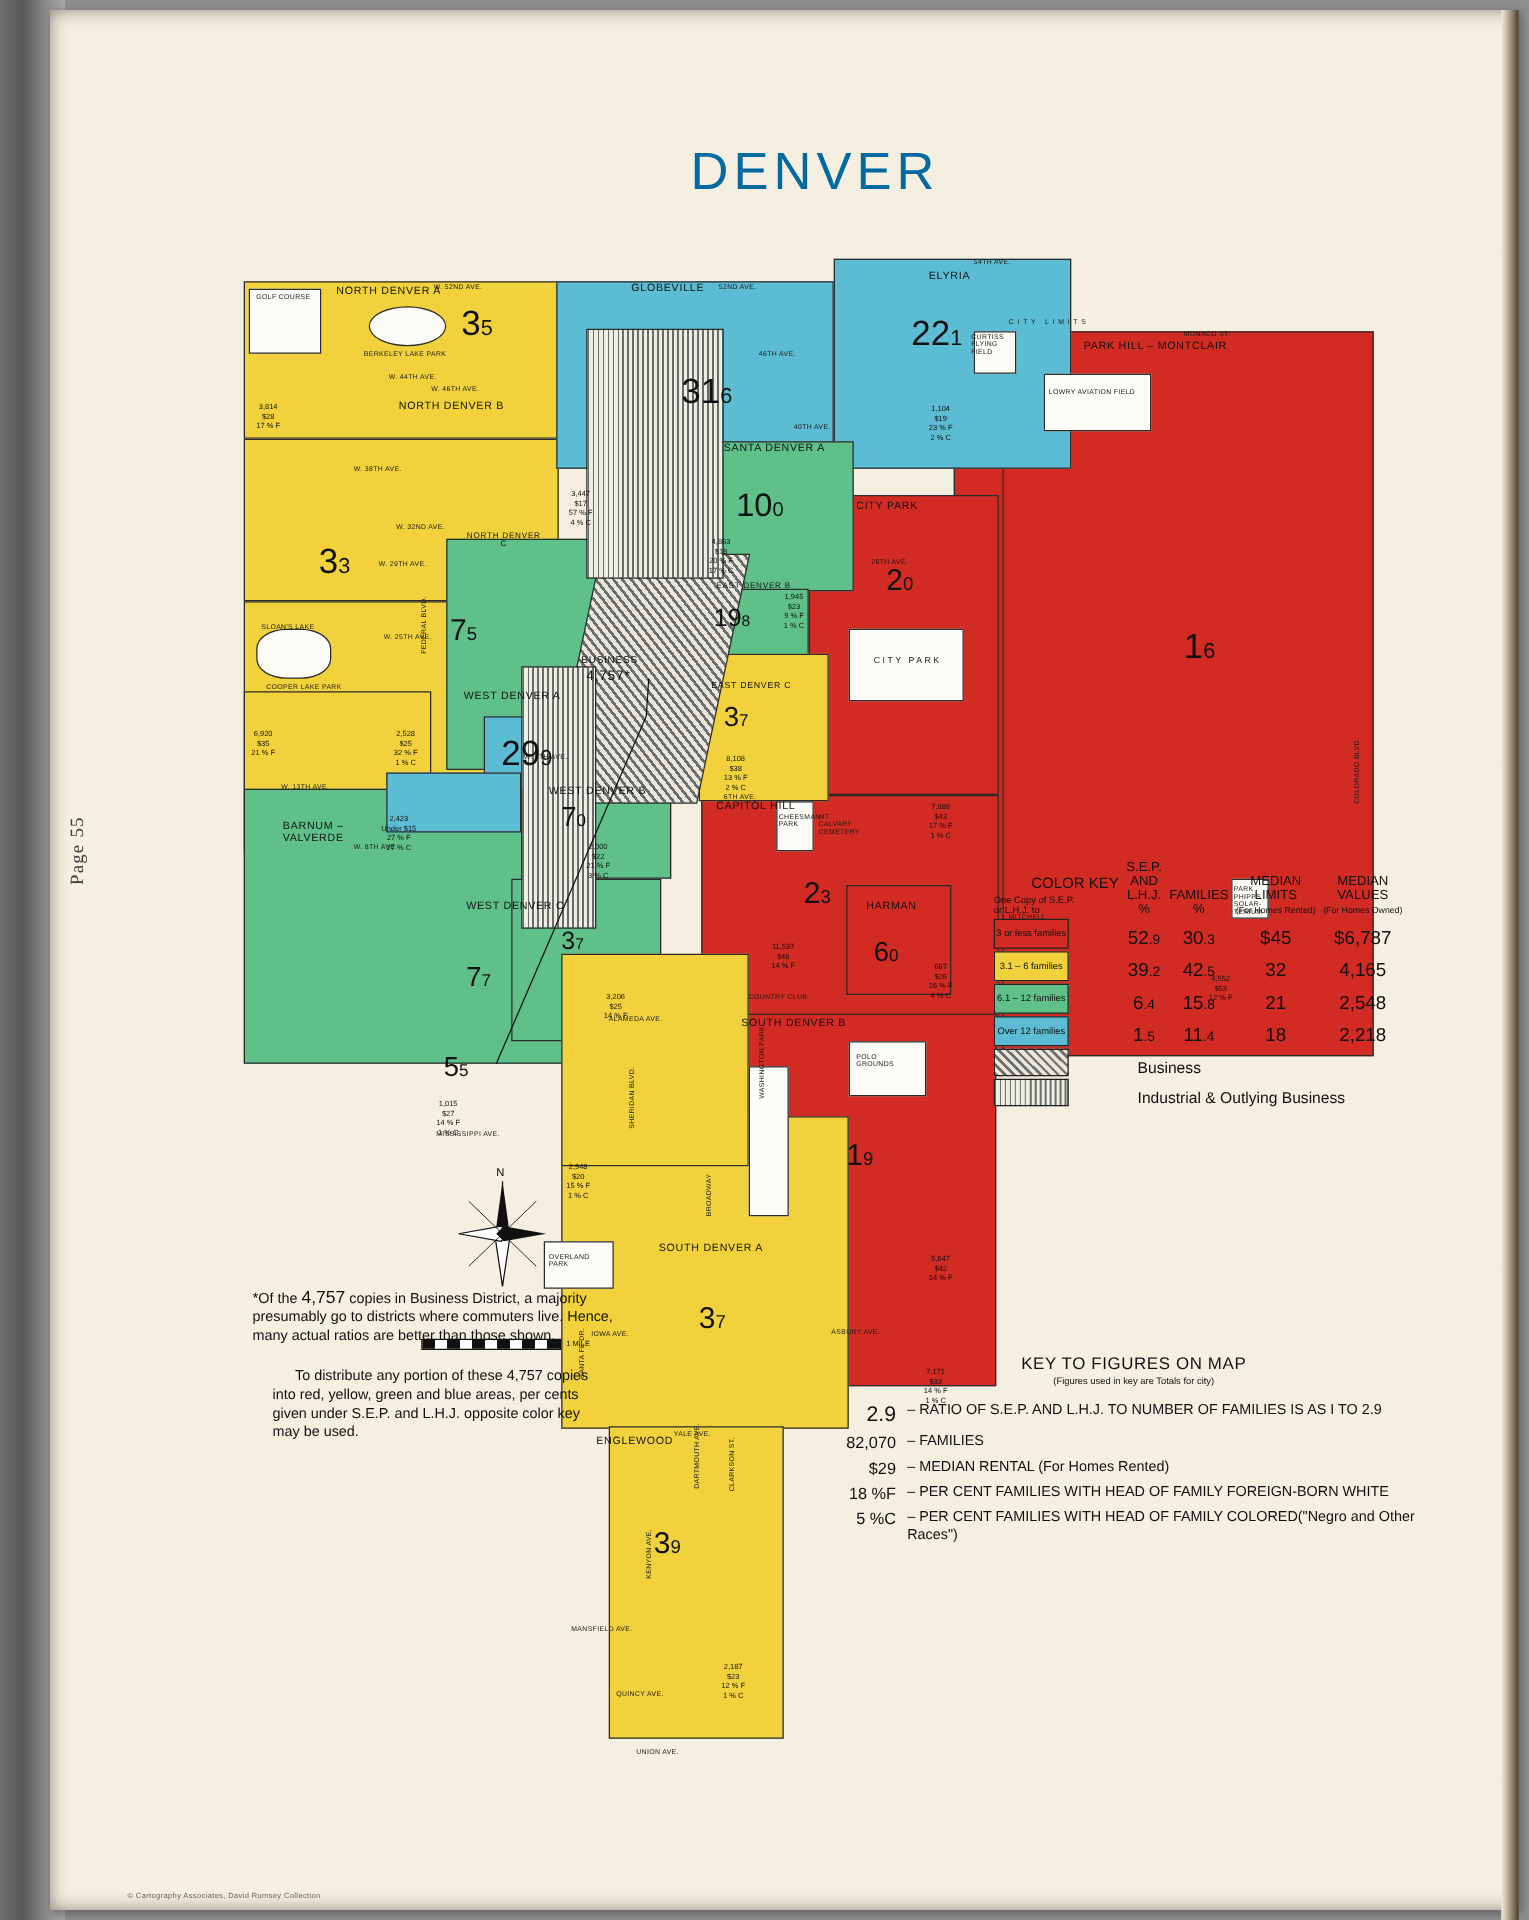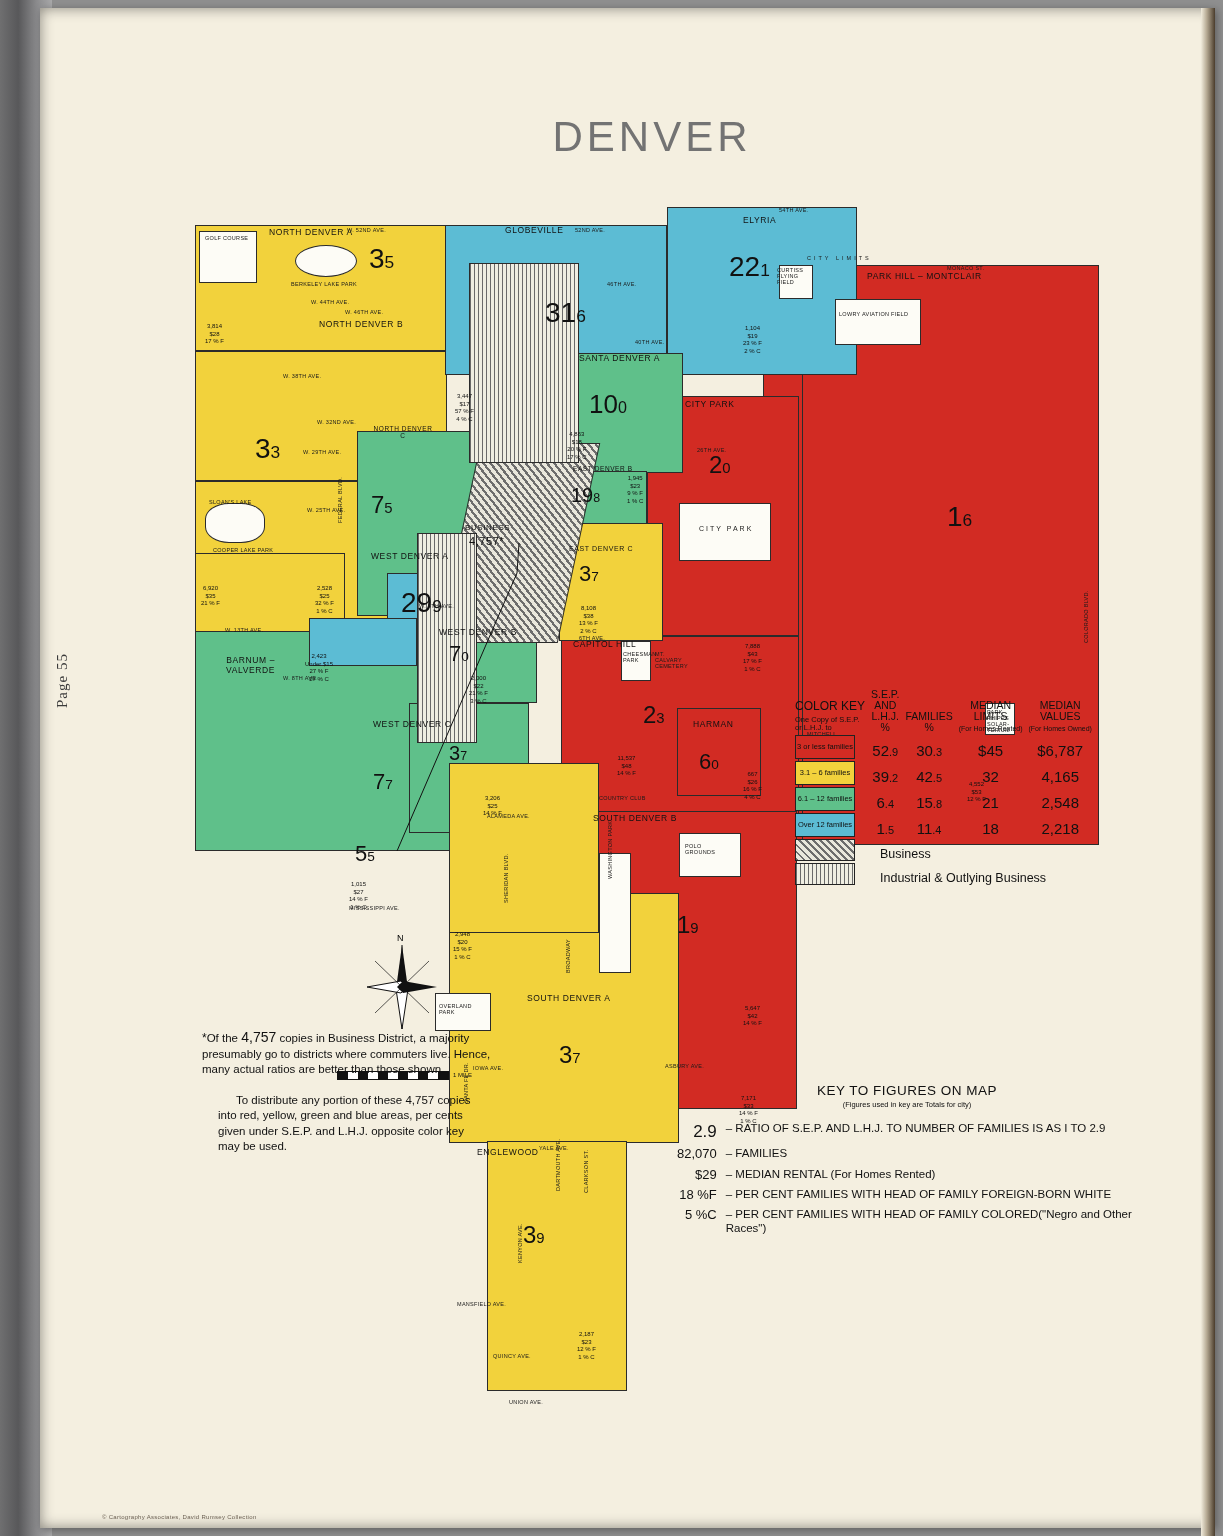--- a/index.html
+++ b/index.html
@@ -6,21 +6,21 @@
   body{width:1223px;height:1536px;position:relative;font-family:"Liberation Sans",sans-serif;overflow:hidden;}
 
   
   #book{position:absolute;inset:0;background:#8f8f8f;}
   #spine{position:absolute;left:0;top:0;width:52px;height:1536px;background:linear-gradient(to right,#6f6f70 0%,#58585a 35%,#8a8a8c 70%,#a9a9aa 100%);}
   #page{position:absolute;left:40px;top:8px;width:1175px;height:1520px;background:#f4efe0;
         box-shadow:0 0 14px rgba(0,0,0,.45) inset, 2px 2px 8px rgba(0,0,0,.35);}
   #page-edge{position:absolute;right:0;top:0;width:14px;height:1536px;background:linear-gradient(to left,#4a3c2c,#b7ab95 60%,#f1ecdd);}
   #page-inner{position:absolute;left:52px;top:20px;width:1120px;height:1480px;}
 
-  .ttl{position:absolute;left:0;right:0;top:85px;text-align:center;font-size:42px;letter-spacing:4px;color:#737373;font-family:"Liberation Sans",sans-serif;}
+  .ttl{position:absolute;left:0;right:0;top:85px;text-align:center;font-size:42px;letter-spacing:4px;color:#0369a1;font-family:"Liberation Sans",sans-serif;}
 
   .pagelabel{position:absolute;left:14px;top:700px;transform:rotate(-90deg);transform-origin:left top;
              font-family:"Liberation Serif",serif;font-size:15px;color:#3b3b3b;letter-spacing:1px;}
 
   .credit{position:absolute;left:62px;bottom:8px;font-size:6px;color:#6a5f52;letter-spacing:.3px;}
 
   
   #map{position:absolute;left:95px;top:175px;width:940px;height:1200px;}
   .reg{position:absolute;box-sizing:border-box;border:1px solid #2b2b2b;}
   .red{background:#d22b23;}
@@ -154,21 +154,21 @@
 
         <div class="bignum" style="left:182px;top:42px;font-size:28px;"><b>3</b><span class="s">5</span></div>
         <div class="bignum" style="left:68px;top:232px;font-size:28px;"><b>3</b><span class="s">3</span></div>
         <div class="bignum" style="left:358px;top:96px;font-size:28px;"><b>31</b><span class="s">6</span></div>
         <div class="bignum" style="left:542px;top:50px;font-size:28px;"><b>22</b><span class="s">1</span></div>
         <div class="bignum" style="left:402px;top:188px;font-size:26px;"><b>10</b><span class="s">0</span></div>
         <div class="bignum" style="left:384px;top:282px;font-size:20px;"><b>19</b><span class="s">8</span></div>
         <div class="bignum" style="left:392px;top:360px;font-size:22px;"><b>3</b><span class="s">7</span></div>
         <div class="bignum" style="left:760px;top:300px;font-size:28px;"><b>1</b><span class="s">6</span></div>
         <div class="bignum" style="left:522px;top:250px;font-size:24px;"><b>2</b><span class="s">0</span></div>
-        <div class="bignum" style="left:184px;top:290px;font-size:24px;"><b>7</b><span class="s">5</span></div>
+        <div class="bignum" style="left:173px;top:290px;font-size:24px;"><b>7</b><span class="s">5</span></div>
         <div class="bignum" style="left:214px;top:386px;font-size:28px;"><b>29</b><span class="s">9</span></div>
         <div class="bignum" style="left:262px;top:440px;font-size:22px;"><b>7</b><span class="s">0</span></div>
         <div class="bignum" style="left:186px;top:568px;font-size:22px;"><b>7</b><span class="s">7</span></div>
         <div class="bignum" style="left:262px;top:540px;font-size:20px;"><b>3</b><span class="s">7</span></div>
         <div class="bignum" style="left:456px;top:500px;font-size:24px;"><b>2</b><span class="s">3</span></div>
         <div class="bignum" style="left:512px;top:548px;font-size:22px;"><b>6</b><span class="s">0</span></div>
         <div class="bignum" style="left:490px;top:710px;font-size:24px;"><b>1</b><span class="s">9</span></div>
         <div class="bignum" style="left:372px;top:840px;font-size:24px;"><b>3</b><span class="s">7</span></div>
         <div class="bignum" style="left:336px;top:1020px;font-size:24px;"><b>3</b><span class="s">9</span></div>
         <div class="bignum" style="left:168px;top:640px;font-size:22px;"><b>5</b><span class="s">5</span></div>
@@ -329,21 +329,21 @@
           <path d="M210,648 L330,370" stroke="#111" stroke-width="1" fill="none"></path>
           <path d="M330,370 L332,340" stroke="#111" stroke-width="1" fill="none"></path>
         </svg>
       </div>
 
       <div id="legend">
         <table>
           <tbody>
               <tr>
             <td style="text-align:left;">
-              <div class="lg-head" style="font-size:12px;">COLOR KEY</div>
+              <div class="lg-head" style="font-size:12px;margin-left:30px;">COLOR KEY</div>
               <div style="font-size:7.5px;width:70px;line-height:1.15;margin-top:3px;">One Copy of S.E.P. or L.H.J. to</div>
             </td>
             <td>
                   <div class="lg-head">
               <span>S.E.P.</span><br><span>AND</span><br><span>L.H.J.</span><br><span>%</span>
             </div>
                 </td>
             <td>
                   <div class="lg-head">
               <span>FAMILIES</span><br><span>%</span>

